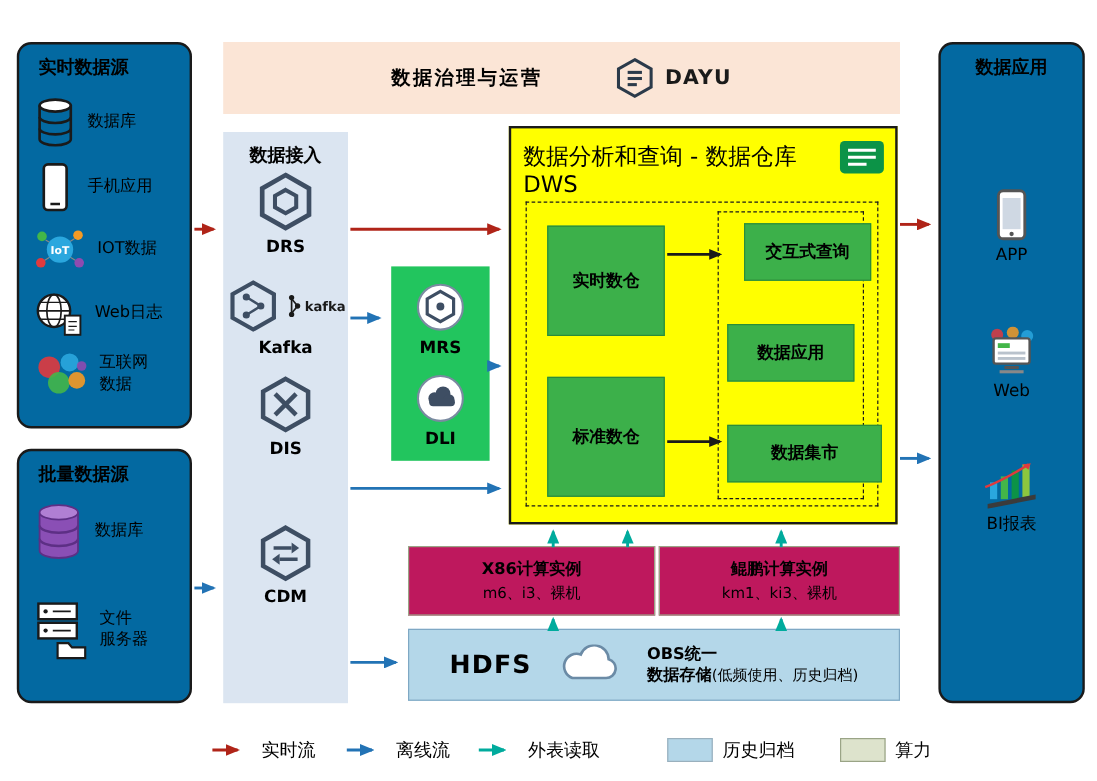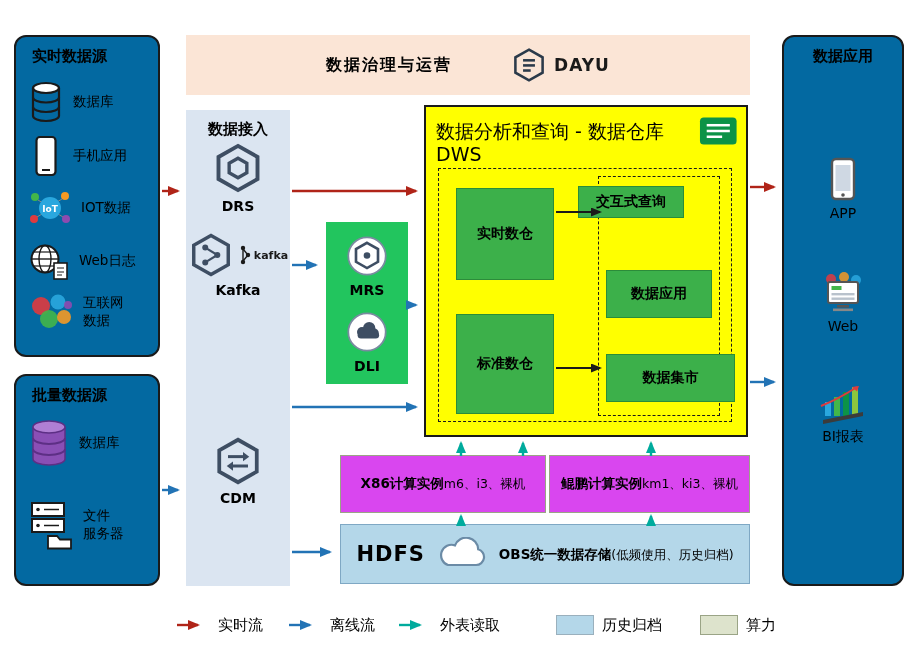--- a/index.html
+++ b/index.html
@@ -25,26 +25,26 @@
   .gray-box{position:absolute;background:#22c55e;z-index:2}
   .dws{position:absolute;background:#ffff00;border:2px solid #1a1a1a;z-index:2}
   .dws-head{display:flex;align-items:flex-start;justify-content:space-between;padding:9px 8px 0 10px}
   .dws-title{font-weight:normal;font-size:19px;line-height:1.2;padding-top:4px}
   .dashed{position:absolute;border:1.6px dashed #1a1a1a;z-index:3;background:transparent}
   .green-box{position:absolute;background:#3cb04a;border:1px solid #2b8c3a;display:flex;align-items:center;justify-content:center;font-weight:bold;font-size:14px;z-index:4}
   .banner{position:absolute;background:#fbe5d6;display:flex;align-items:center;justify-content:center;gap:60px;z-index:2}
   .banner-title{font-weight:bold;font-size:16px;letter-spacing:2px}
   .dayu-group{display:flex;align-items:center;gap:8px}
   .dayu-label{font-weight:bold;font-size:17px;letter-spacing:1px;color:#1a1a1a}
-  .compute-box{position:absolute;background:#d946ef;border:1px solid #9aa486;display:flex;flex-direction:row;align-items:center;justify-content:center;z-index:2;line-height:1.45}
+  .compute-box{position:absolute;background:#be185d;border:1px solid #9aa486;display:flex;flex-direction:column;align-items:center;justify-content:center;z-index:2;line-height:1.45}
   .compute-title{font-weight:bold;font-size:13.5px}
   .compute-sub{font-size:12.5px}
-  .hdfs-box{position:absolute;background:#b4d7e9;border:1px solid #7fa8c4;display:flex;align-items:center;justify-content:center;gap:11px;z-index:2}
+  .hdfs-box{position:absolute;background:#b4d7e9;border:1px solid #7fa8c4;display:flex;align-items:center;justify-content:center;gap:22px;z-index:2}
   .hdfs-label{font-weight:bold;font-size:21px;letter-spacing:1px}
-  .obs-block{display:flex;flex-direction:row;line-height:1.35}
+  .obs-block{display:flex;flex-direction:column;line-height:1.35}
   .obs-l1{font-weight:bold;font-size:13.5px}
   .obs-l2{font-weight:bold;font-size:13.5px}
   .obs-note{font-weight:normal;font-size:12.5px}
   .legend-item{position:absolute;display:flex;align-items:center;gap:8px;height:26px;z-index:2}
   .legend-label{font-size:15px}
   .swatch{width:38px;height:20px;border:1px solid #9ab0bd}
   .swatch.blue{background:#b4d7e9}
   .swatch.olive{background:#dde3cc;border-color:#9aa486}
 </style>
 </head>
@@ -208,20 +208,28 @@
             <circle cx="6" cy="17" r="2.2" fill="#1a1a1a"></circle>
           <circle cx="11" cy="10" r="2.2" fill="#1a1a1a"></circle>
           <line x1="6" y1="5" x2="6" y2="15" stroke="#1a1a1a" stroke-width="1.4"></line>
           <line x1="6" y1="4" x2="11" y2="10" stroke="#1a1a1a" stroke-width="1.4"></line>
           <line x1="6" y1="16" x2="11" y2="10" stroke="#1a1a1a" stroke-width="1.4"></line>
         </svg>
         <span class="kafka-word">kafka</span>
       </span>
       <span class="node-label">Kafka</span>
     </div>
+    <div class="node" style="top:202px">
+      <svg width="50" height="50" viewBox="0 0 40 40">
+        <path d="M20 3 L35 11.5 V28.5 L20 37 L5 28.5 V11.5 Z" fill="none" stroke="#3e4e63" stroke-width="3"></path>
+        <line x1="13" y1="13" x2="27" y2="27" stroke="#3e4e63" stroke-width="3"></line>
+        <line x1="27" y1="13" x2="13" y2="27" stroke="#3e4e63" stroke-width="3"></line>
+      </svg>
+      <span class="node-label">DIS</span>
+    </div>
     <div class="node" style="top:326px">
       <svg width="50" height="50" viewBox="0 0 40 40">
         <path d="M20 3 L35 11.5 V28.5 L20 37 L5 28.5 V11.5 Z" fill="none" stroke="#3e4e63" stroke-width="3"></path>
         <line x1="12" y1="16.5" x2="24" y2="16.5" stroke="#3e4e63" stroke-width="2.4"></line>
         <path d="M24 12.8 L29 16.5 L24 20.2 Z" fill="#3e4e63"></path>
         <line x1="28" y1="24" x2="16" y2="24" stroke="#3e4e63" stroke-width="2.4"></line>
         <path d="M16 20.3 L11 24 L16 27.7 Z" fill="#3e4e63"></path>
       </svg>
       <span class="node-label">CDM</span>
     </div>
@@ -258,21 +266,21 @@
         <line x1="8" y1="9" x2="32" y2="9" stroke="#fff" stroke-width="2.6"></line>
         <line x1="8" y1="15" x2="32" y2="15" stroke="#fff" stroke-width="2.6"></line>
         <line x1="8" y1="21" x2="24" y2="21" stroke="#fff" stroke-width="2.6"></line>
       </svg>
     </div>
   </div>
   <div class="dashed" style="left:438px;top:168px;width:294px;height:254px"></div>
   <div class="dashed" style="left:598px;top:176px;width:122px;height:240px"></div>
   <div class="green-box" style="left:456px;top:188px;width:98px;height:92px">实时数仓</div>
   <div class="green-box" style="left:456px;top:314px;width:98px;height:100px">标准数仓</div>
-  <div class="green-box" style="left:578px;top:186px;width:106px;height:32px">交互式查询</div>
+  <div class="green-box" style="left:620px;top:186px;width:106px;height:48px">交互式查询</div>
   <div class="green-box" style="left:606px;top:270px;width:106px;height:48px">数据应用</div>
   <div class="green-box" style="left:606px;top:354px;width:129px;height:48px">数据集市</div>
 
   <div class="compute-box" style="left:340px;top:455px;width:206px;height:58px">
     <span class="compute-title">X86计算实例</span>
     <span class="compute-sub">m6、i3、裸机</span>
   </div>
   <div class="compute-box" style="left:549px;top:455px;width:201px;height:58px">
     <span class="compute-title">鲲鹏计算实例</span>
     <span class="compute-sub">km1、ki3、裸机</span>

